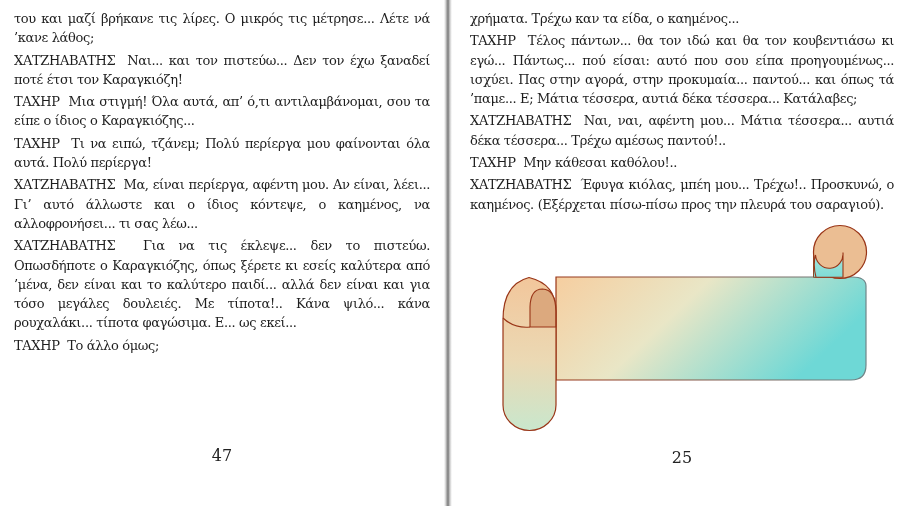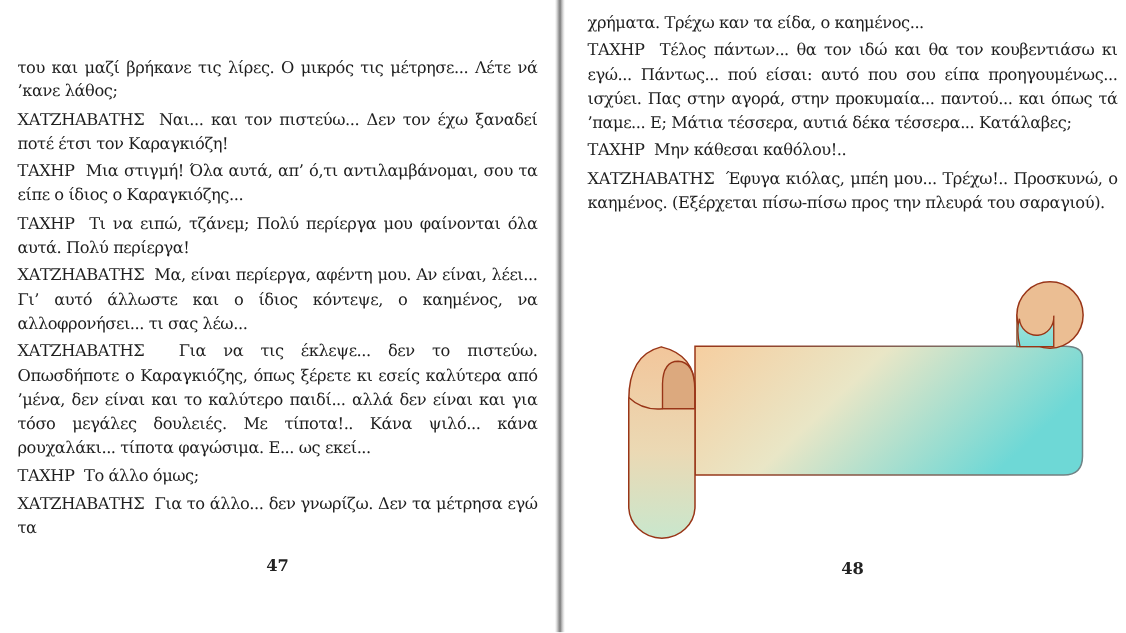--- a/index.html
+++ b/index.html
@@ -5,29 +5,29 @@
   html, body { margin:0; padding:0; background:#ffffff; overflow:hidden; }
   .stage {
     position:relative; width:901px; height:506px; background:#ffffff;
     font-family:"DejaVu Serif", "Liberation Serif", serif; color:#1e1e1e;
     overflow:hidden;
   }
   .page { position:absolute; top:0; height:506px; background:#ffffff; }
   .page-left  { left:0;   width:444px; }
   .page-right { left:452px; width:449px; }
   .text-col { position:absolute; top:9px; }
-  .page-left  .text-col { left:14px; width:416px;margin-top:36px; }
+  .page-left  .text-col { left:14px; width:416px; }
   .page-right .text-col { left:18px; width:424px; }
   .text-col p {
     margin:0 0 3px 0;
     font-size:13px; line-height:19.3px; letter-spacing:-0.35px;
     text-align:justify; text-justify:inter-word;
   }
   .pagenum {
-    position:absolute; font-size:13px; text-align:center; color:#222;font-weight:bold;
+    position:absolute; font-size:16px; text-align:center; color:#222;
   }
   .page-left  .pagenum { left:14px; width:416px; top:446px; }
   .page-right .pagenum { left:18px; width:424px; top:448px; }
   .gutter {
     position:absolute; left:444px; top:0; width:8px; height:506px;
     background:linear-gradient(90deg,#ffffff 0%,#d9d9d9 18%,#8f8f8f 42%,#7f7f7f 52%,#bfbfbf 70%,#ececec 88%,#ffffff 100%);
   }
   .scroll-svg { position:absolute; left:500px; top:224px; }
 </style>
 </head>
@@ -37,35 +37,35 @@
 
   <div class="page page-left">
     <div class="text-col">
       <p>του και μαζί βρήκανε τις λίρες. Ο μικρός τις μέτρησε... Λέτε νά ’κανε λάθος;</p>
       <p>ΧΑΤΖΗΑΒΑΤΗΣ&nbsp; Ναι... και τον πιστεύω... Δεν τον έχω ξαναδεί ποτέ έτσι τον Καραγκιόζη!</p>
       <p>ΤΑΧΗΡ&nbsp; Μια στιγμή! Όλα αυτά, απ’ ό,τι αντιλαμβάνομαι, σου τα είπε ο ίδιος ο Καραγκιόζης...</p>
       <p>ΤΑΧΗΡ&nbsp; Τι να ειπώ, τζάνεμ; Πολύ περίεργα μου φαίνονται όλα αυτά. Πολύ περίεργα!</p>
       <p>ΧΑΤΖΗΑΒΑΤΗΣ&nbsp; Μα, είναι περίεργα, αφέντη μου. Αν είναι, λέει... Γι’ αυτό άλλωστε και ο ίδιος κόντεψε, ο καημένος, να αλλοφρονήσει... τι σας λέω...</p>
       <p>ΧΑΤΖΗΑΒΑΤΗΣ&nbsp; Για να τις έκλεψε... δεν το πιστεύω. Οπωσδήποτε ο Καραγκιόζης, όπως ξέρετε κι εσείς καλύτερα από ’μένα, δεν είναι και το καλύτερο παιδί... αλλά δεν είναι και για τόσο μεγάλες δουλειές. Με τίποτα!.. Κάνα ψιλό... κάνα ρουχαλάκι... τίποτα φαγώσιμα. Ε... ως εκεί...</p>
       <p>ΤΑΧΗΡ&nbsp; Το άλλο όμως;</p>
-      <p>ΧΑΤΖΗΑΒΑΤΗΣ&nbsp; Για το άλλο... δεν γνωρίζω. Δεν τα μέτρησα εγώ τα</p>
     </div>
     <div class="pagenum">47</div>
   </div>
 
   <div class="gutter"></div>
 
   <div class="page page-right">
     <div class="text-col">
       <p>χρήματα. Τρέχω καν τα είδα, ο καημένος...</p>
       <p>ΤΑΧΗΡ&nbsp; Τέλος πάντων... θα τον ιδώ και θα τον κουβεντιάσω κι εγώ... Πάντως... πού είσαι: αυτό που σου είπα προηγουμένως... ισχύει. Πας στην αγορά, στην προκυμαία... παντού... και όπως τά ’παμε... Ε; Μάτια τέσσερα, αυτιά δέκα τέσσερα... Κατάλαβες;</p>
+      <p>ΧΑΤΖΗΑΒΑΤΗΣ&nbsp; Ναι, ναι, αφέντη μου... Μάτια τέσσερα... αυτιά δέκα τέσσερα... Τρέχω αμέσως παντού!..</p>
       <p>ΤΑΧΗΡ&nbsp; Μην κάθεσαι καθόλου!..</p>
       <p>ΧΑΤΖΗΑΒΑΤΗΣ&nbsp; Έφυγα κιόλας, μπέη μου... Τρέχω!.. Προσκυνώ, ο καημένος. (Εξέρχεται πίσω-πίσω προς την πλευρά του σαραγιού).</p>
     </div>
-    <div class="pagenum">48</div>
+    <div class="pagenum">25</div>
   </div>
 
   <svg class="scroll-svg" width="370" height="210" viewBox="0 0 370 210" xmlns="http://www.w3.org/2000/svg">
     <defs>
       <linearGradient id="bandGrad" x1="0" y1="0" x2="1" y2="0.35">
         <stop offset="0" stop-color="#F6CEA0"></stop>
         <stop offset="0.45" stop-color="#E9E6C6"></stop>
         <stop offset="1" stop-color="#6ED8D6"></stop>
       </linearGradient>
       <linearGradient id="rollGrad" x1="0" y1="0" x2="0" y2="1">

